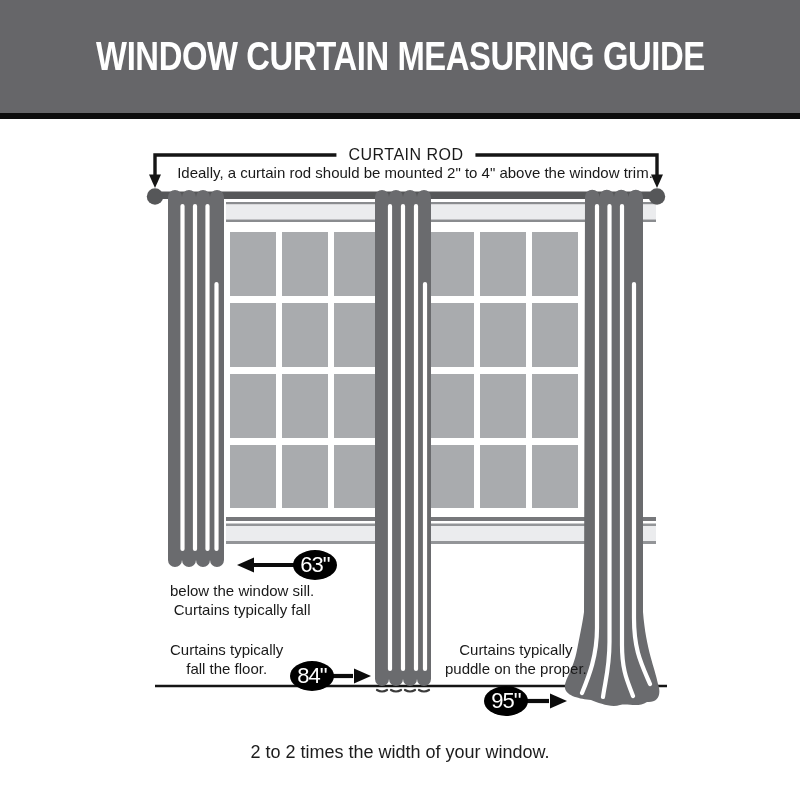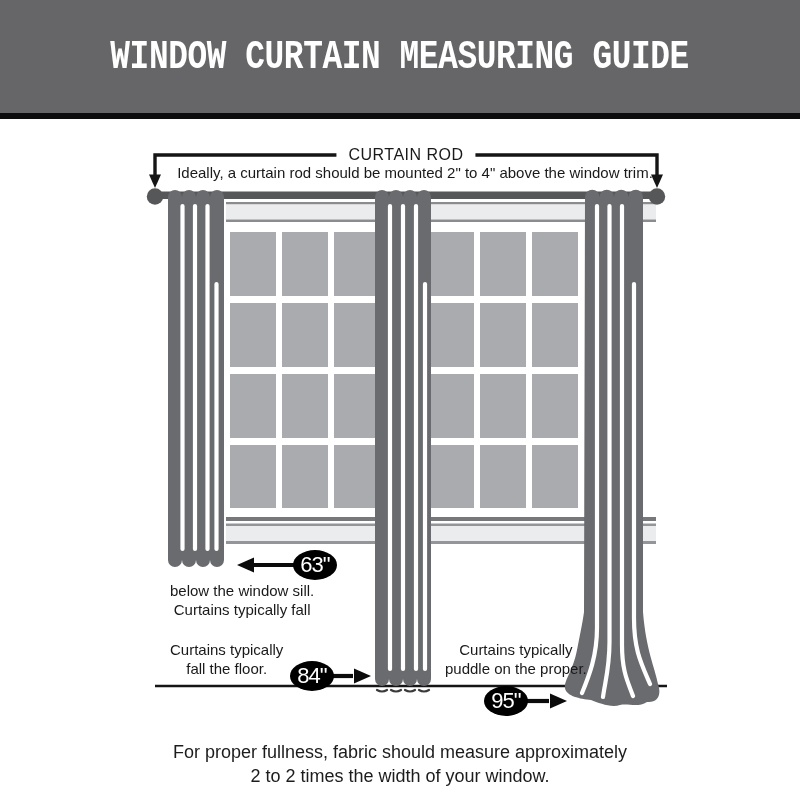--- a/index.html
+++ b/index.html
@@ -1,20 +1,20 @@
 <!DOCTYPE html>
 <html><head>
 <meta charset="utf-8">
 <style>
   html,body{margin:0;padding:0;background:#fff;}
   .stage{position:relative;width:800px;height:800px;background:#ffffff;overflow:hidden;
          font-family:"Liberation Sans", sans-serif;color:#191919;}
   
   .banner{position:absolute;top:0;left:0;width:800px;height:113px;background:#666669;
-          display:flex;align-items:center;justify-content:center;z-index:10;font-family:Liberation Mono, monospace;}
+          display:flex;align-items:center;justify-content:center;z-index:10;}
   .banner-bar{position:absolute;top:113px;left:0;width:800px;height:6px;background:#0d0d0d;z-index:10;}
   .banner h1{margin:0;color:#ffffff;font-size:41px;font-weight:700;letter-spacing:-0.5px;
              transform:scaleX(0.8);white-space:nowrap;}
   
   svg.diagram{position:absolute;left:0;top:0;z-index:1;}
   
   .txt{position:absolute;z-index:5;color:#191919;text-align:center;}
   .rod-label{left:406px;top:146px;transform:translateX(-50%);font-size:16px;letter-spacing:0.5px;
              background:#ffffff;padding:0 12px;white-space:nowrap;}
   .rod-desc{left:406px;top:164px;transform:translateX(-50%);font-size:15px;white-space:nowrap;margin-left:9px;}
@@ -153,17 +153,16 @@
   <div class="txt caption cap-puddle">
     <div>Curtains typically</div>
     <div>puddle on the proper.</div>
   </div>
 
   <div class="oval oval-63">63"</div>
   <div class="oval oval-84">84"</div>
   <div class="oval oval-95">95"</div>
 
   <div class="txt footer">
-    <div>For proper fullness, fabric should measure approximately</div>
     <div>2 to 2 times the width of your window.</div>
   </div>
 
 </div>
 
 </body></html>

